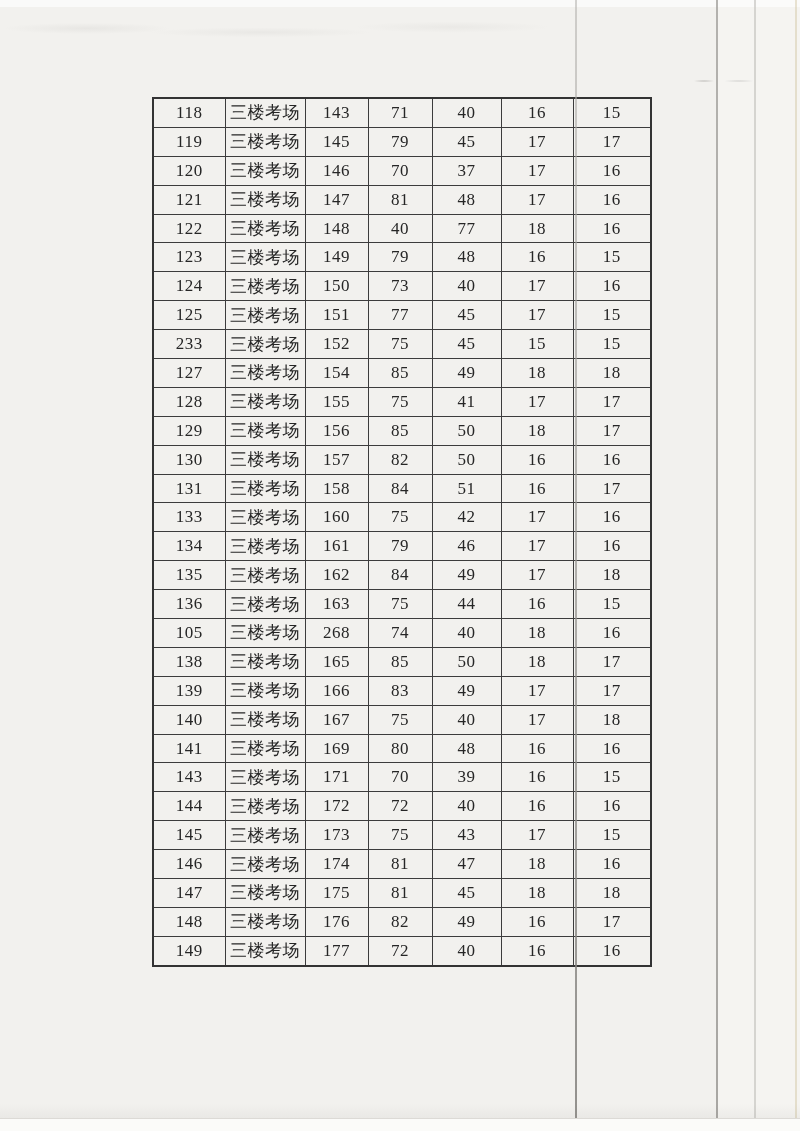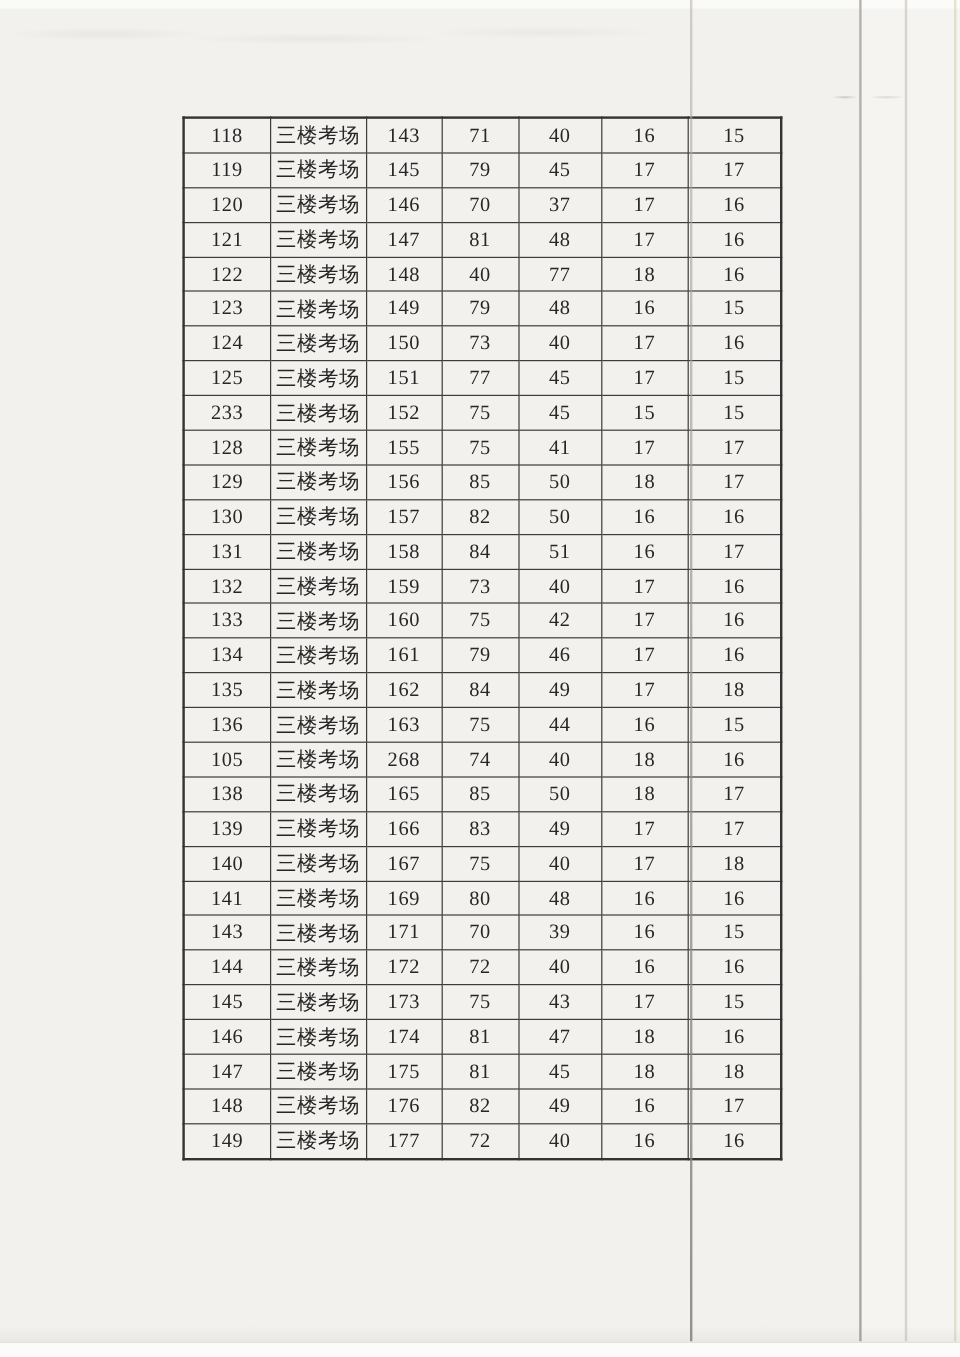--- a/index.html
+++ b/index.html
@@ -191,20 +191,29 @@
         <tr>
           <td>233</td>
           <td>三楼考场</td>
           <td>152</td>
           <td>75</td>
           <td>45</td>
           <td>15</td>
           <td>15</td>
         </tr>
         <tr>
+          <td>127</td>
+          <td>三楼考场</td>
+          <td>154</td>
+          <td>85</td>
+          <td>49</td>
+          <td>18</td>
+          <td>18</td>
+        </tr>
+        <tr>
           <td>128</td>
           <td>三楼考场</td>
           <td>155</td>
           <td>75</td>
           <td>41</td>
           <td>17</td>
           <td>17</td>
         </tr>
         <tr>
           <td>129</td>
@@ -225,29 +234,20 @@
           <td>16</td>
         </tr>
         <tr>
           <td>131</td>
           <td>三楼考场</td>
           <td>158</td>
           <td>84</td>
           <td>51</td>
           <td>16</td>
           <td>17</td>
-        </tr>
-        <tr>
-          <td>132</td>
-          <td>三楼考场</td>
-          <td>159</td>
-          <td>73</td>
-          <td>40</td>
-          <td>17</td>
-          <td>16</td>
         </tr>
         <tr>
           <td>133</td>
           <td>三楼考场</td>
           <td>160</td>
           <td>75</td>
           <td>42</td>
           <td>17</td>
           <td>16</td>
         </tr>

